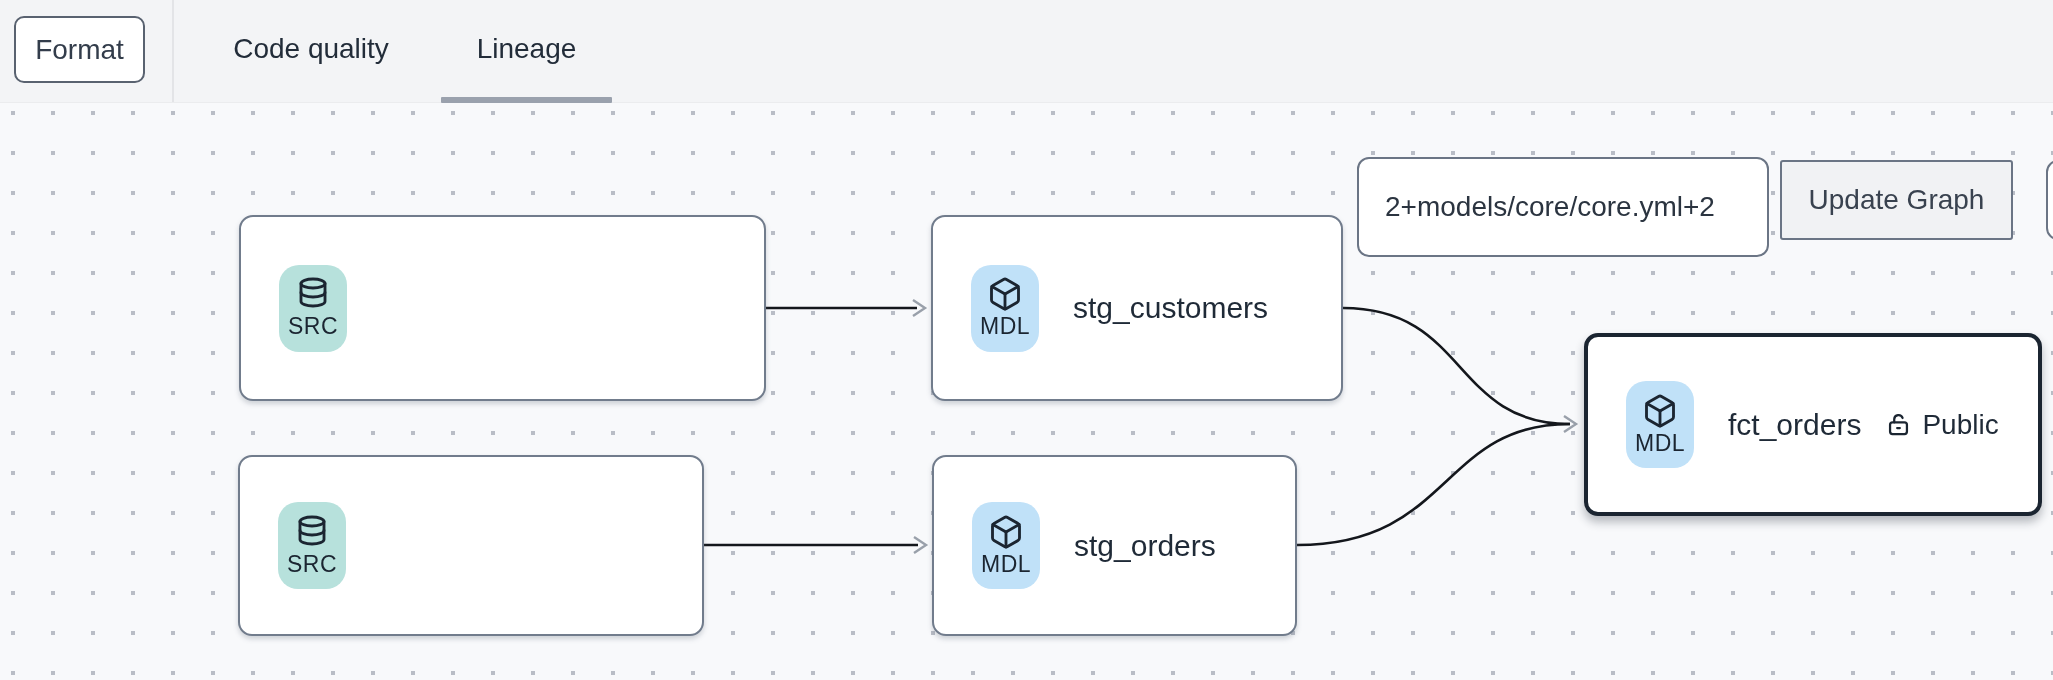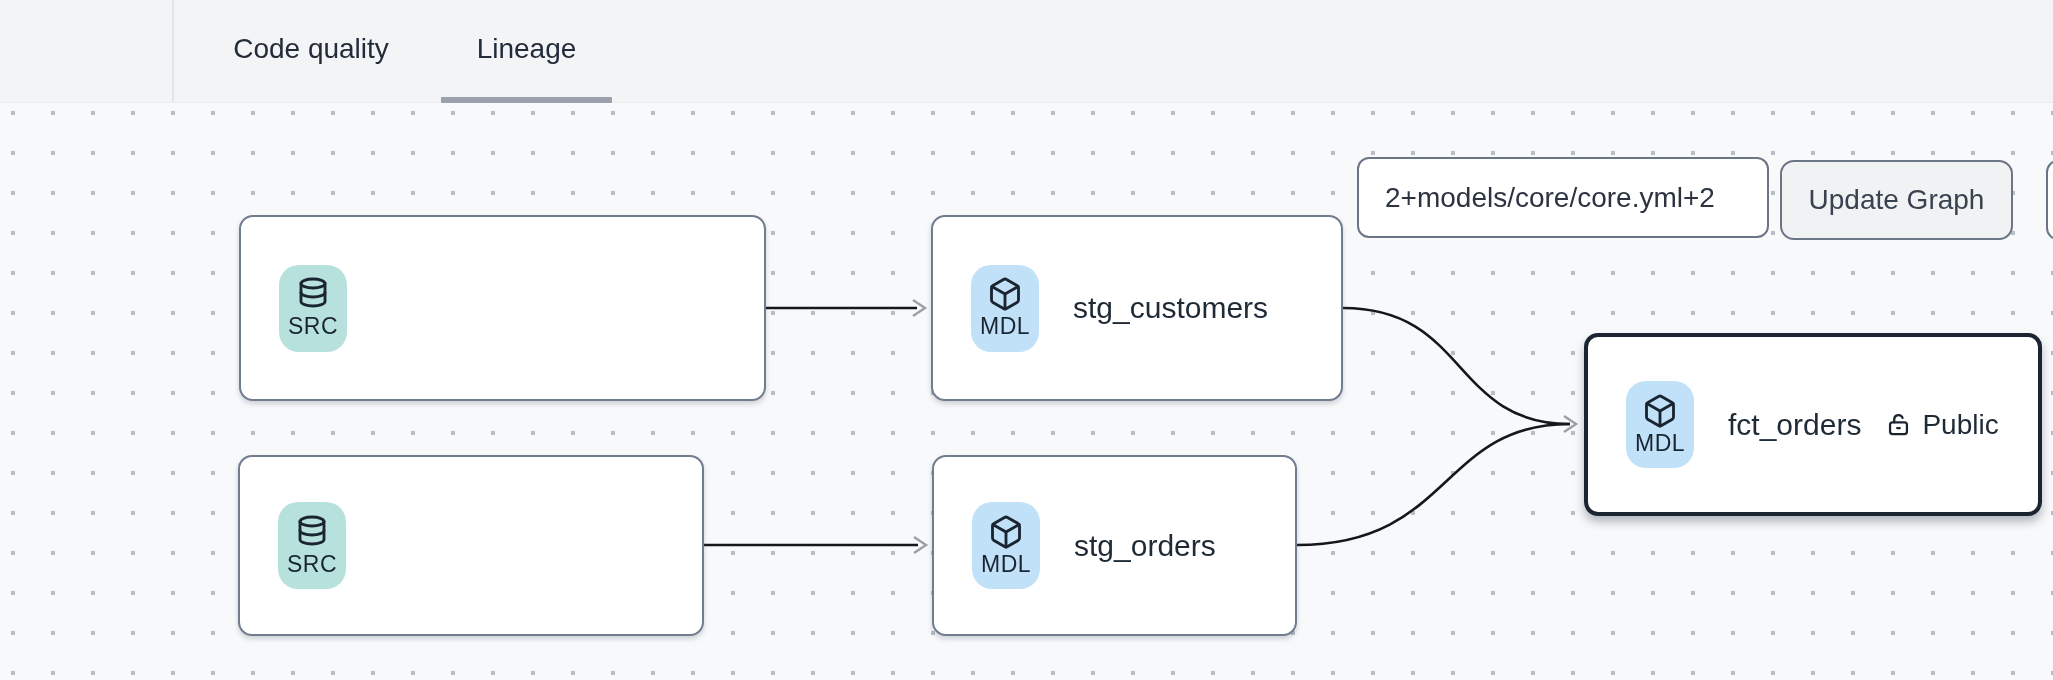--- a/index.html
+++ b/index.html
@@ -32,31 +32,32 @@
   .badge{width:68px;height:87px;border-radius:20px;display:flex;flex-direction:column;align-items:center;justify-content:center;flex:none;}
   .badge-src{background:#b7e1dc;}
   .badge-mdl{background:#c0e1f8;}
   .badge-label{font-size:23px;font-weight:500;color:#1b2531;letter-spacing:0.5px;margin-top:1px;}
   .node-title{font-size:30px;color:#1f2a37;margin-left:34px;white-space:nowrap;}
   .node-text-col{margin-left:34px;display:flex;flex-direction:row;gap:24px;}
   .node-text-col .node-title{margin-left:0;}
   .access-row{display:flex;align-items:center;gap:10px;font-size:28px;color:#1f2a37;}
 
   
-  #selector-input{position:absolute;left:1357px;top:54px;width:412px;height:81px;background:#ffffff;border:2px solid #6b7585;border-radius:12px;font-size:28px;color:#2b3440;padding:0 0 0 26px;outline:none;}
-  #update-graph-btn{position:absolute;left:1780px;top:57px;width:233px;height:80px;background:#f1f2f4;border:2px solid #6b7585;border-radius:14px;display:flex;align-items:center;justify-content:center;font-size:28px;color:#39424f;cursor:pointer;}
+  #selector-input{position:absolute;left:1357px;top:54px;width:412px;height:100px;background:#ffffff;border:2px solid #6b7585;border-radius:12px;font-size:28px;color:#2b3440;padding:0 0 0 26px;outline:none;}
+  #update-graph-btn{position:absolute;left:1780px;top:57px;width:233px;height:80px;background:#f1f2f4;border:2px solid #6b7585;border-radius:3px;display:flex;align-items:center;justify-content:center;font-size:28px;color:#39424f;cursor:pointer;}
   #edge-panel-btn{position:absolute;left:2046px;top:57px;width:40px;height:80px;background:#ffffff;border:2px solid #6b7585;border-radius:12px;cursor:pointer;}
   .icon-svg{display:block;}
 </style>
 </head>
 <body>
 
 <div id="app">
 
   <div id="topbar">
+    <div id="format-btn">Format</div>
     <div id="topbar-divider"></div>
     <div class="tab" id="tab-code-quality">Code quality</div>
     <div class="tab" id="tab-lineage">Lineage</div>
     <div id="tab-underline"></div>
   </div>
 
   <div id="canvas">
 
     <svg id="edges" viewBox="0 0 2053 577">
       <path class="edge" d="M766,205 H917"></path>

